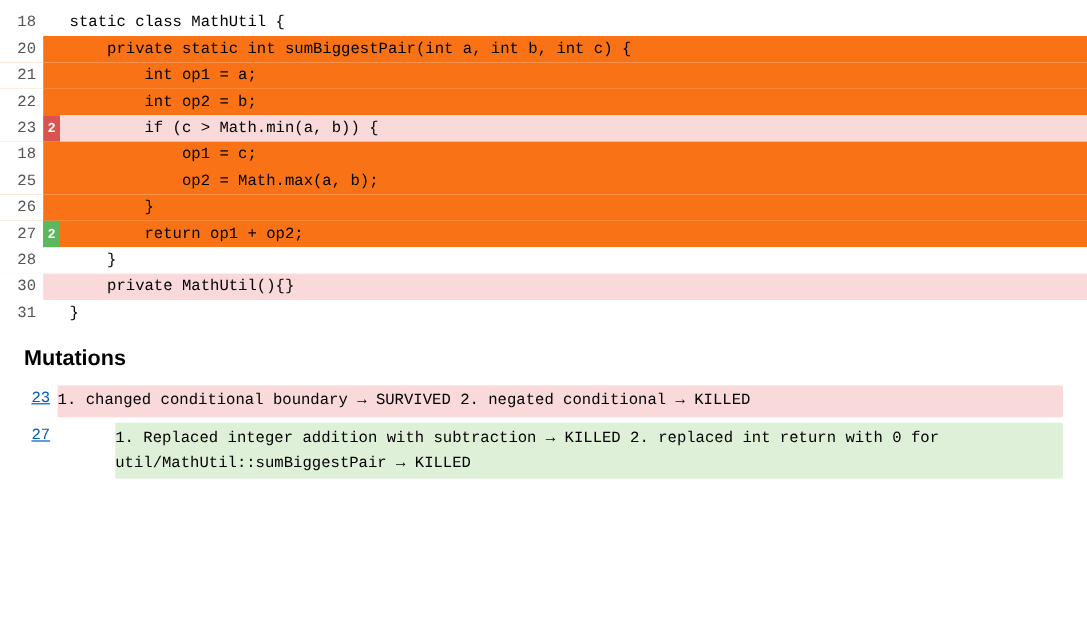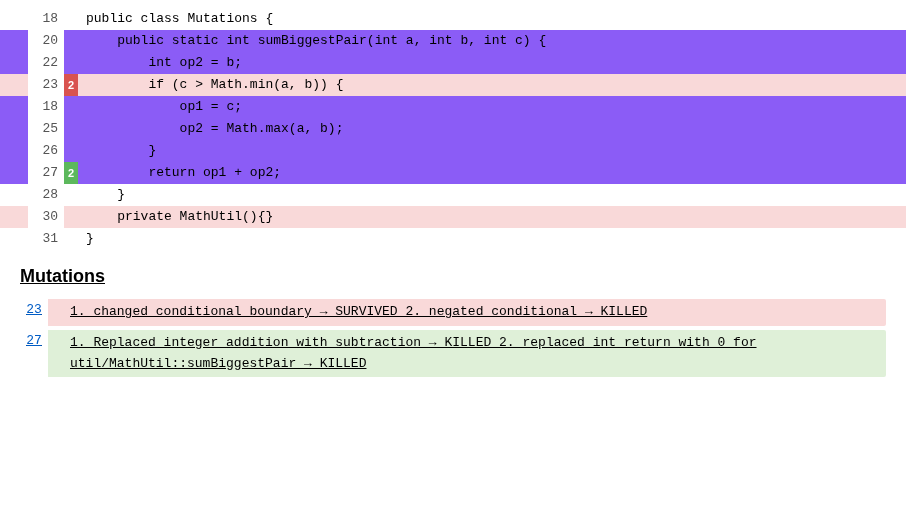--- a/index.html
+++ b/index.html
@@ -15,21 +15,20 @@
     .code-section {
       padding: 8px 0 0 0;
     }
     .code-line {
       display: flex;
       align-items: flex-end;
       min-height: 22px;
       font-family: 'Courier New', Courier, monospace;
       font-size: 13px;
       line-height: 22px;
-      padding-left: 28px;
     }
     .line-number {
       width: 36px;
       min-width: 36px;
       text-align: right;
       padding-right: 6px;
       color: #555;
       font-family: 'Courier New', Courier, monospace;
       font-size: 13px;
       user-select: none;
@@ -52,27 +51,26 @@
       background: #5cb85c;
     }
     .mutation-badge.empty {
       background: transparent;
     }
     .line-content {
       flex: 1;
       padding-left: 8px;
       white-space: pre;
     }
-    .bg-green { background-color: #8b5cf6; }
+    .bg-green { background-color: #f97316; }
     .bg-red { background-color: #f9d9d9; }
     .bg-white { background-color: #ffffff; }
 
     .mutations-section {
       padding: 16px 20px 10px 20px;
-      text-decoration: underline;
     }
     .mutations-title {
       font-size: 18px;
       font-weight: bold;
       margin-bottom: 12px;
       font-family: 'Segoe UI', Arial, sans-serif;
     }
     .mutation-row {
       display: flex;
       align-items: stretch;
@@ -87,41 +85,46 @@
       color: #005cc5;
       text-decoration: underline;
       cursor: pointer;
       font-family: 'Courier New', Courier, monospace;
       font-size: 13px;
       padding-top: 3px;
       flex-shrink: 0;
     }
     .mutation-content {
       flex: 1;
-      padding: 3px 22px;
+      padding: 3px 0;
       font-family: 'Courier New', Courier, monospace;
       font-size: 13px;
       line-height: 1.6;
     }
     .mutation-content.bg-red { background-color: #f9d9d9; }
-    .mutation-content.bg-green { background-color: #dff0d8; }
+    .mutation-content.bg-green { background-color: #dff0d8; margin-left: 48px; }
   </style>
 </head>
 <body>
 
 <div class="code-section">
 <div class="code-line bg-white">
       <div class="line-number">18</div>
       <div class="mutation-badge empty"></div>
-      <div class="line-content">public class Mutations {</div>
+      <div class="line-content">static class MathUtil {</div>
     </div>
     <div class="code-line bg-green">
       <div class="line-number">20</div>
       <div class="mutation-badge empty"></div>
-      <div class="line-content">    public static int sumBiggestPair(int a, int b, int c) {</div>
+      <div class="line-content">    private static int sumBiggestPair(int a, int b, int c) {</div>
+    </div>
+    <div class="code-line bg-green">
+      <div class="line-number">21</div>
+      <div class="mutation-badge empty"></div>
+      <div class="line-content">        int op1 = a;</div>
     </div>
     <div class="code-line bg-green">
       <div class="line-number">22</div>
       <div class="mutation-badge empty"></div>
       <div class="line-content">        int op2 = b;</div>
     </div>
     <div class="code-line bg-red">
       <div class="line-number">23</div>
       <div class="mutation-badge ">2</div>
       <div class="line-content">        if (c &gt; Math.min(a, b)) {</div>

